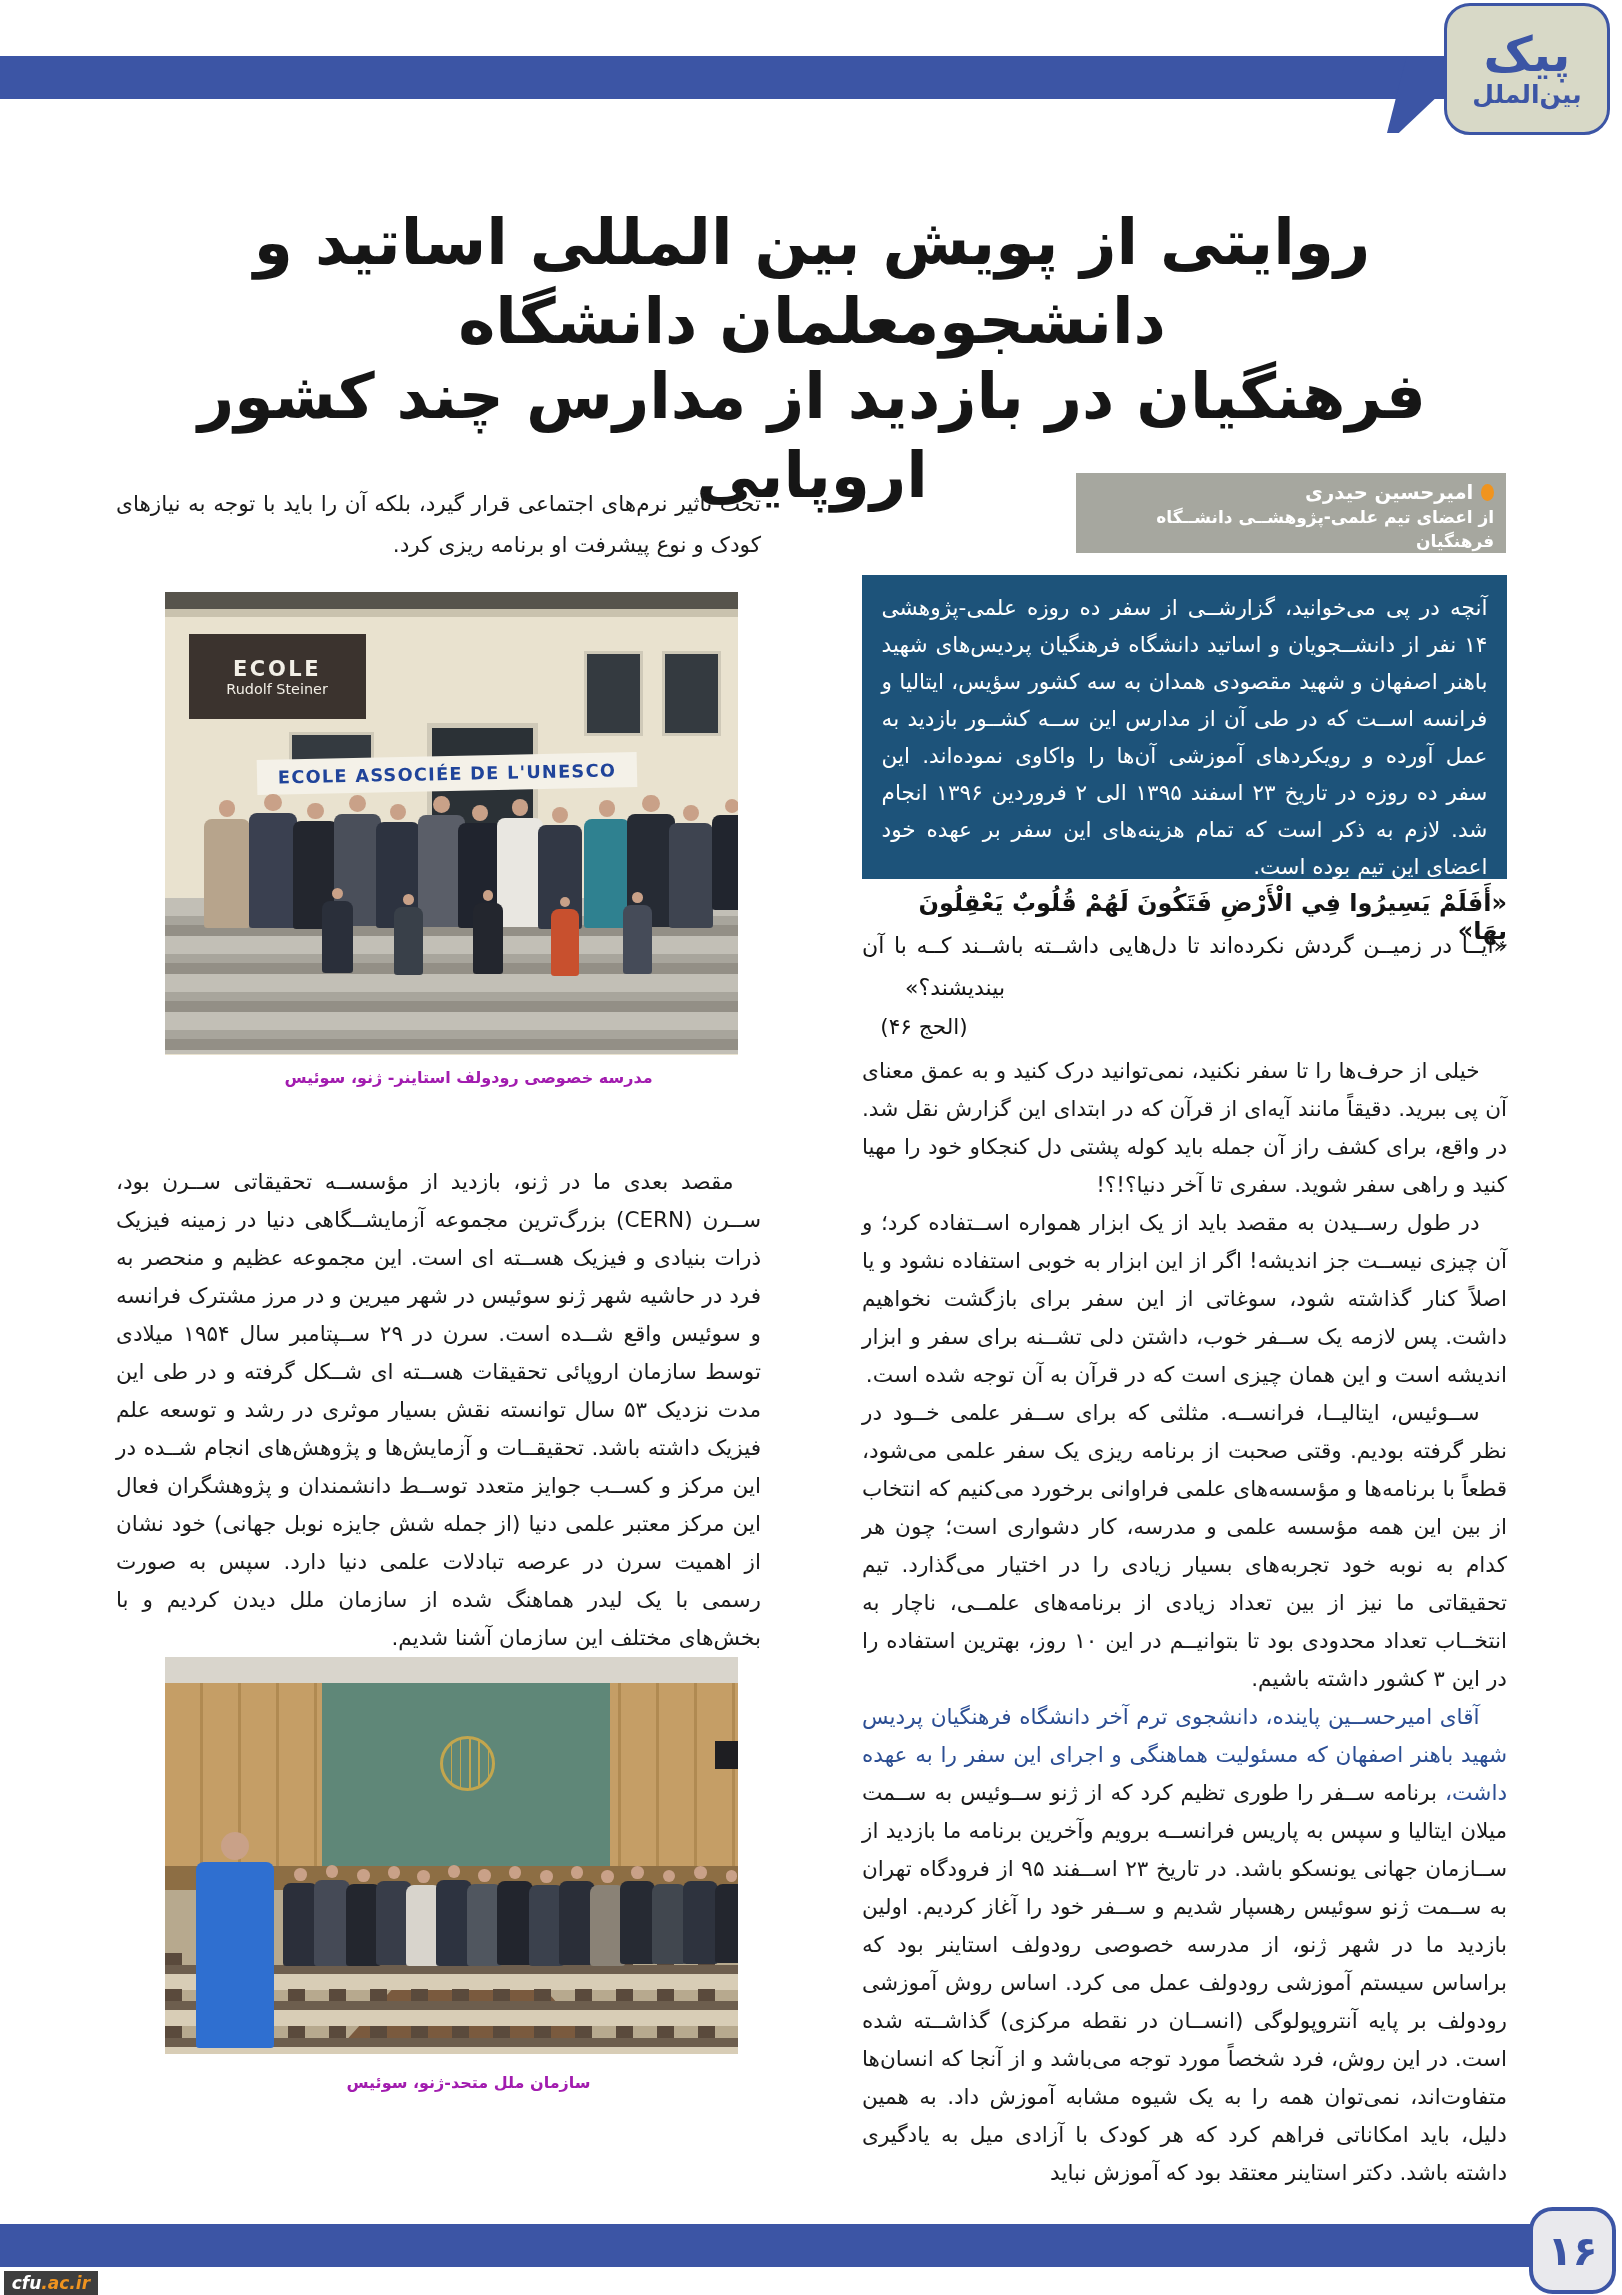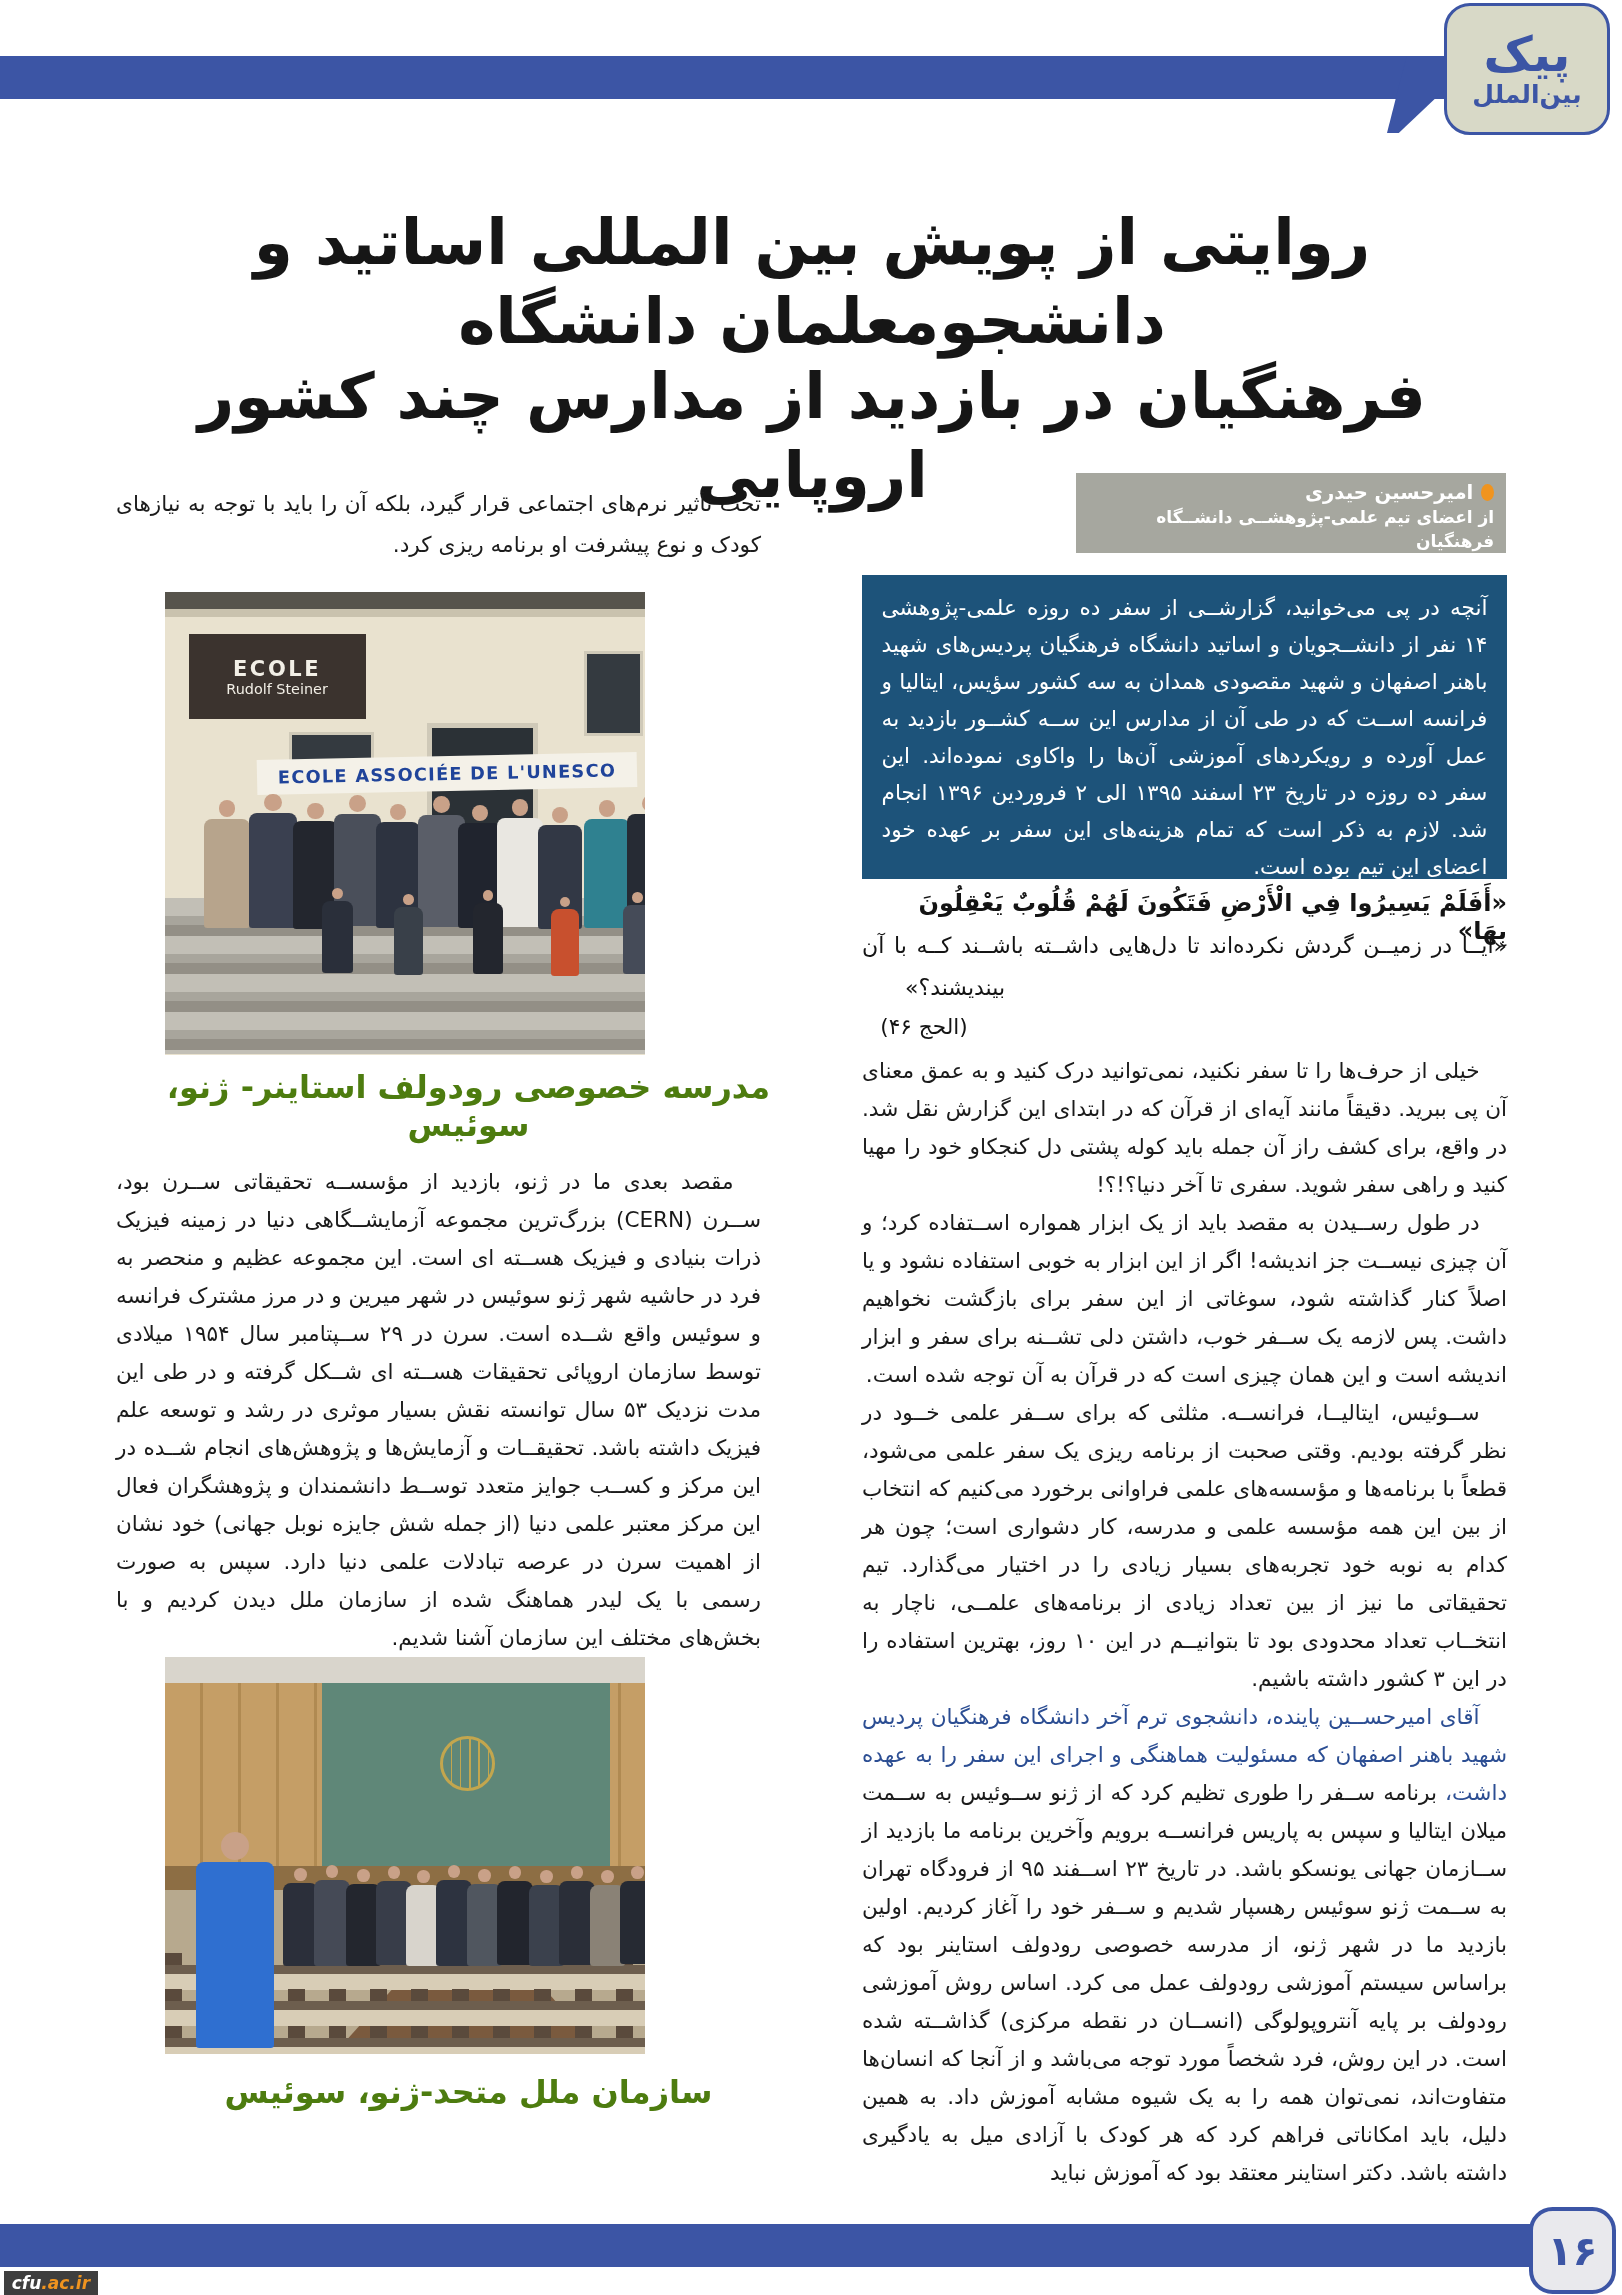--- a/index.html
+++ b/index.html
@@ -37,25 +37,25 @@
   
   .col{position:absolute;width:645px;direction:rtl;text-align:justify;font-size:21.6px;
        line-height:38px;color:#1b1b1b;}
   .col p{margin:0;text-indent:27.5px;}
   .col-right{left:862px;top:1052px;}
   .col-left-intro{left:116px;top:483px;line-height:41px;}
   .col-left-intro p{text-indent:0;}
   .col-left-cern{left:116px;top:1163px;}
   .blue-lead{color:#2c4e93;}
   
-  .caption{position:absolute;width:607px;left:165px;text-align:center;font-size:32px;
-           font-weight:bold;color:#4d7c0f;direction:rtl;}
+  .caption{position:absolute;width:607px;left:165px;text-align:center;font-size:16px;
+           font-weight:bold;color:#a21caf;direction:rtl;}
   .cap1{top:1068px;} .cap2{top:2073px;}
   
-  .photo{position:absolute;left:165px;width:480px;overflow:hidden;background:#e9e2cf;}
+  .photo{position:absolute;left:165px;width:573px;overflow:hidden;background:#e9e2cf;}
   .photo1{top:592px;height:463px;}
   .photo2{top:1657px;height:397px;}
   .abs{position:absolute;}
   
   .p1-roof{left:0;top:0;width:607px;height:17px;background:#57544c;}
   .p1-shadow{left:0;top:17px;width:607px;height:7.9px;background:#c9c2ae;}
   .p1-sign{left:23.6px;top:42px;width:177px;height:85px;background:#3b332e;color:#f2efe6;
            display:flex;flex-direction:column;align-items:center;justify-content:center;}
   .p1-sign .s1{font-size:21px;font-weight:bold;letter-spacing:2.6px;}
   .p1-sign .s2{font-size:14.4px;}

